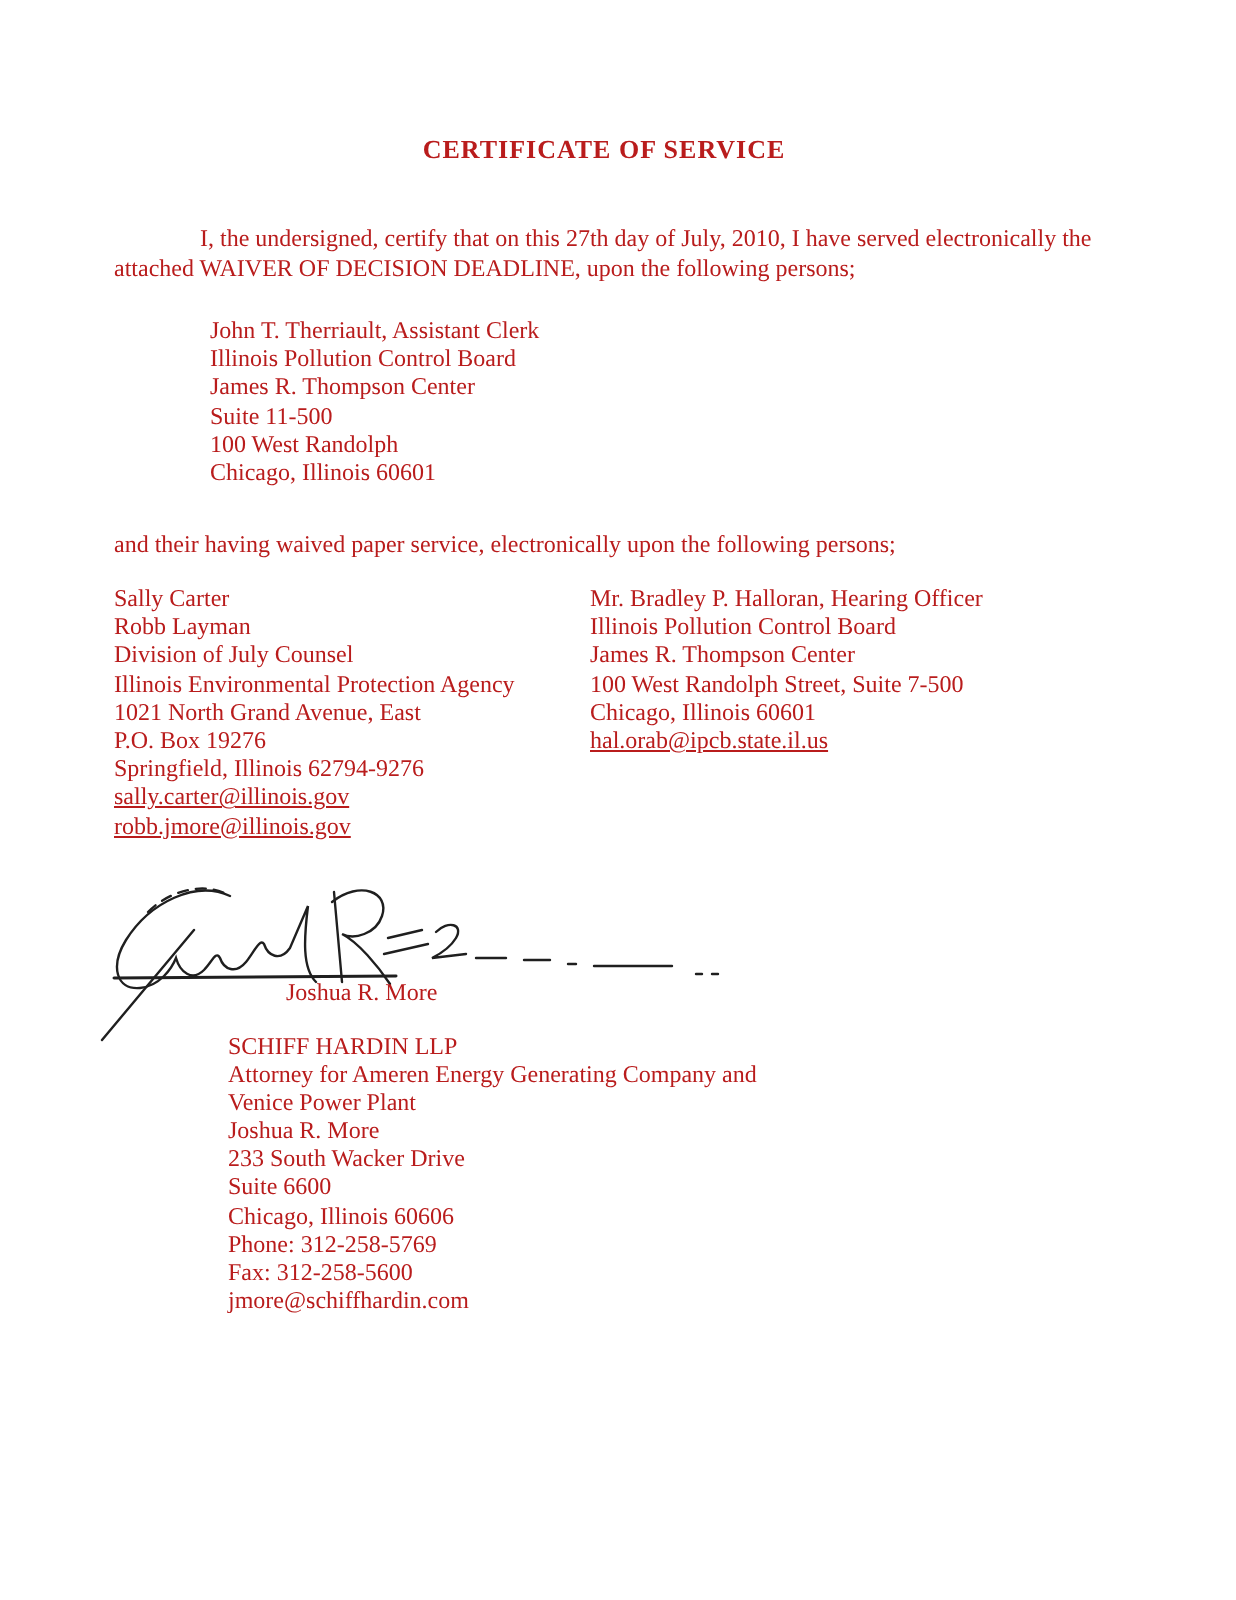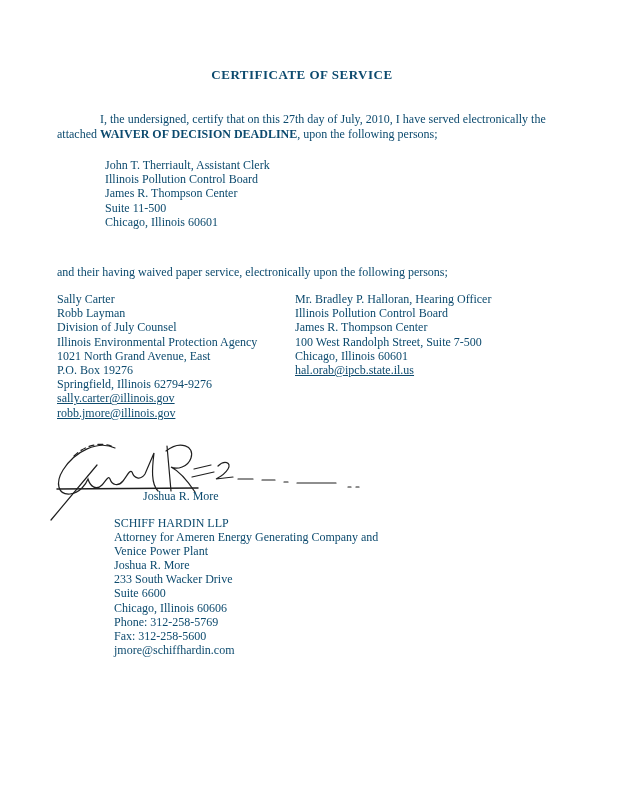--- a/index.html
+++ b/index.html
@@ -2,21 +2,21 @@
 <html><head>
 <meta charset="utf-8">
 <style>
   html, body { margin:0; padding:0; background:#ffffff; }
   .page {
     position:relative;
     width:604px;
     height:800px;
     background:#ffffff;
     font-family:"Liberation Serif", serif;
-    color:#0c4a6e;
+    color:#b91c1c;
     font-size:12px;
     overflow:hidden;
   }
   .doc-title {
     position:absolute;
     top:67px; left:0; right:0;
     margin:0;
     text-align:center;
     font-size:13px;
     font-weight:bold;
@@ -24,21 +24,21 @@
   }
   .para1 {
     position:absolute;
     top:112px; left:57px;
     width:504px;
     margin:0;
     line-height:14.6px;
     text-indent:43px;
     text-align:left;
   }
-  .bold { font-weight:bold; }
+  .bold { font-weight:normal; }
   .addr-block { position:absolute; line-height:14.2px;margin-left:48px; }
   .served-block { top:158px; left:57px; }
   .para2 {
     position:absolute;
     top:265px; left:57px;
     margin:0;
     line-height:14.2px;
     text-align:center;
   }
   .cols { position:absolute; top:292px; left:57px; width:520px; height:145px; }
@@ -61,20 +61,21 @@
 
   <h1 class="doc-title">CERTIFICATE OF SERVICE</h1>
 
   <p class="para1"><span>I, the undersigned, certify that on this 27th day of July, 2010, I have served electronically the attached </span><span class="bold">WAIVER OF DECISION DEADLINE</span><span>, upon the following persons;</span></p>
 
   <div class="addr-block served-block">
     <div class="line">John T. Therriault, Assistant Clerk</div>
     <div class="line">Illinois Pollution Control Board</div>
     <div class="line">James R. Thompson Center</div>
     <div class="line">Suite 11-500</div>
+    <div class="line">100 West Randolph</div>
     <div class="line">Chicago, Illinois  60601</div>
   </div>
 
   <p class="para2">and their having waived paper service, electronically upon the following persons;</p>
 
   <div class="cols">
     <div class="col-left">
       <div class="line">Sally Carter</div>
       <div class="line">Robb Layman</div>
       <div class="line">Division of July Counsel</div>

